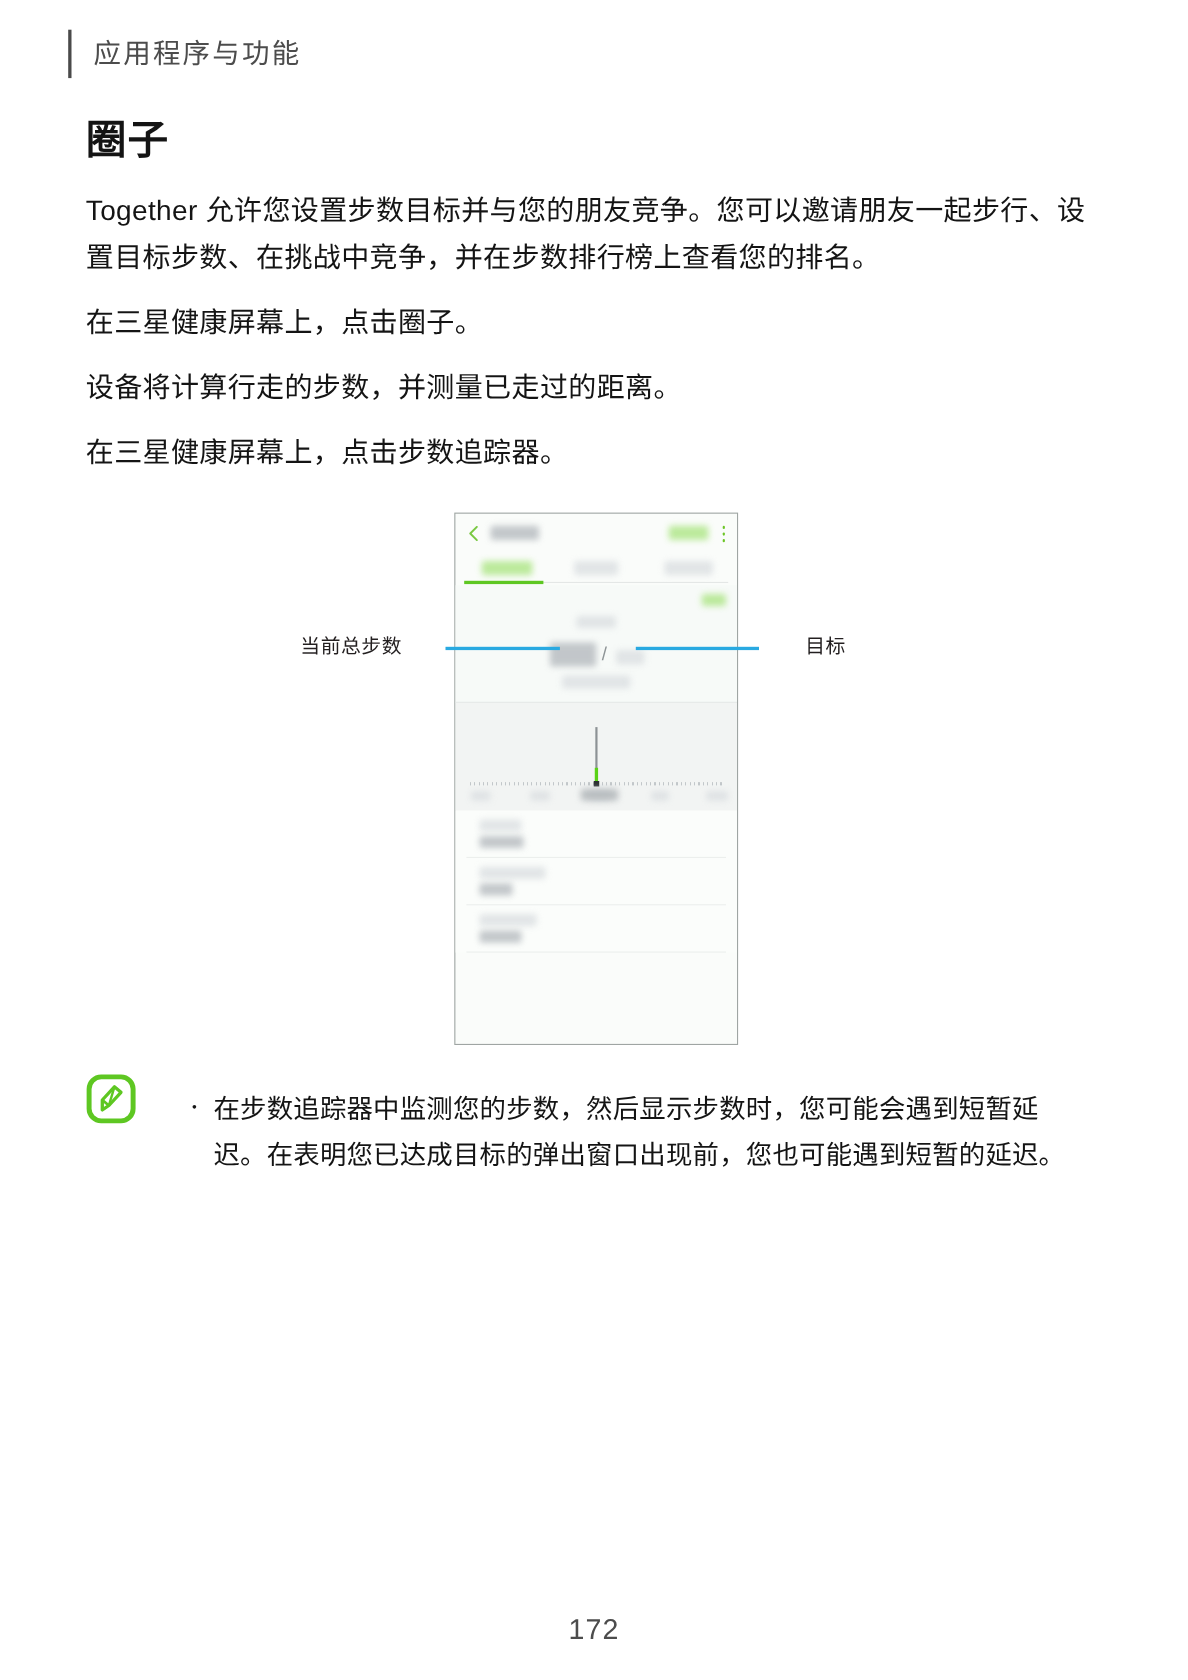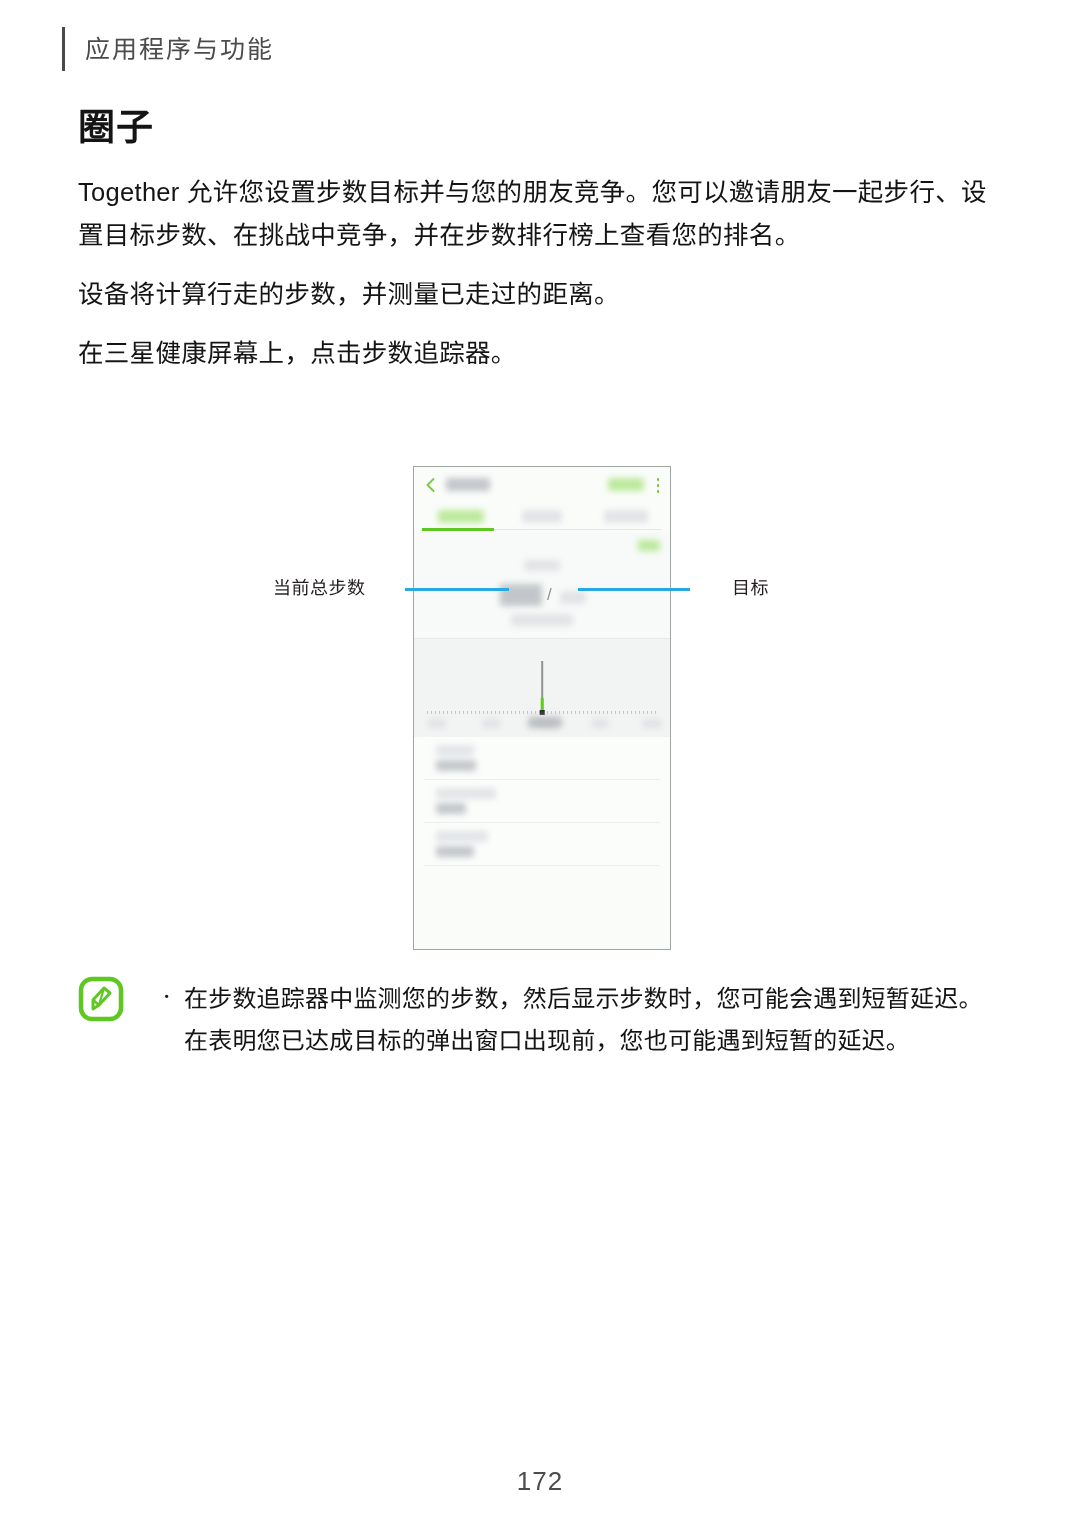--- a/index.html
+++ b/index.html
@@ -351,21 +351,21 @@
   }
   .note-icon {
     flex: 0 0 auto;
     width: 46px;
     height: 46px;
     margin-top: 4px;
   }
   .note-icon svg { display: block; }
   .note-list {
     flex: 1 1 auto;
-    margin: 6px;
+    margin: 16px;
     padding: 0;
     list-style: none;
     font-family: Liberation Serif, serif;
   }
   .note-list li {
     position: relative;
     padding-left: 30px;
     font-size: 24px;
     line-height: 42px;
     color: #141414;
@@ -404,20 +404,23 @@
 </div>
 
 <div class="content">
 
   <h1 class="section-title">圈子</h1>
 
   <p class="body-text">
     <span>Together 允许您设置步数目标并与您的朋友竞争。您可以邀请朋友一起步行、设置目标步数、在挑战中竞争，并在</span><span class="bold">步数排行榜</span><span>上查看您的排名。</span>
   </p>
 
+  <p class="body-text">
+    <span>在三星健康屏幕上，点击</span><span class="bold">圈子</span><span>。</span>
+  </p>
 
 
   <p class="body-text">
     <span>设备将计算行走的步数，并测量已走过的距离。</span>
   </p>
 
   <p class="body-text">
     <span>在三星健康屏幕上，点击步数追踪器。</span>
   </p>
 </div>

